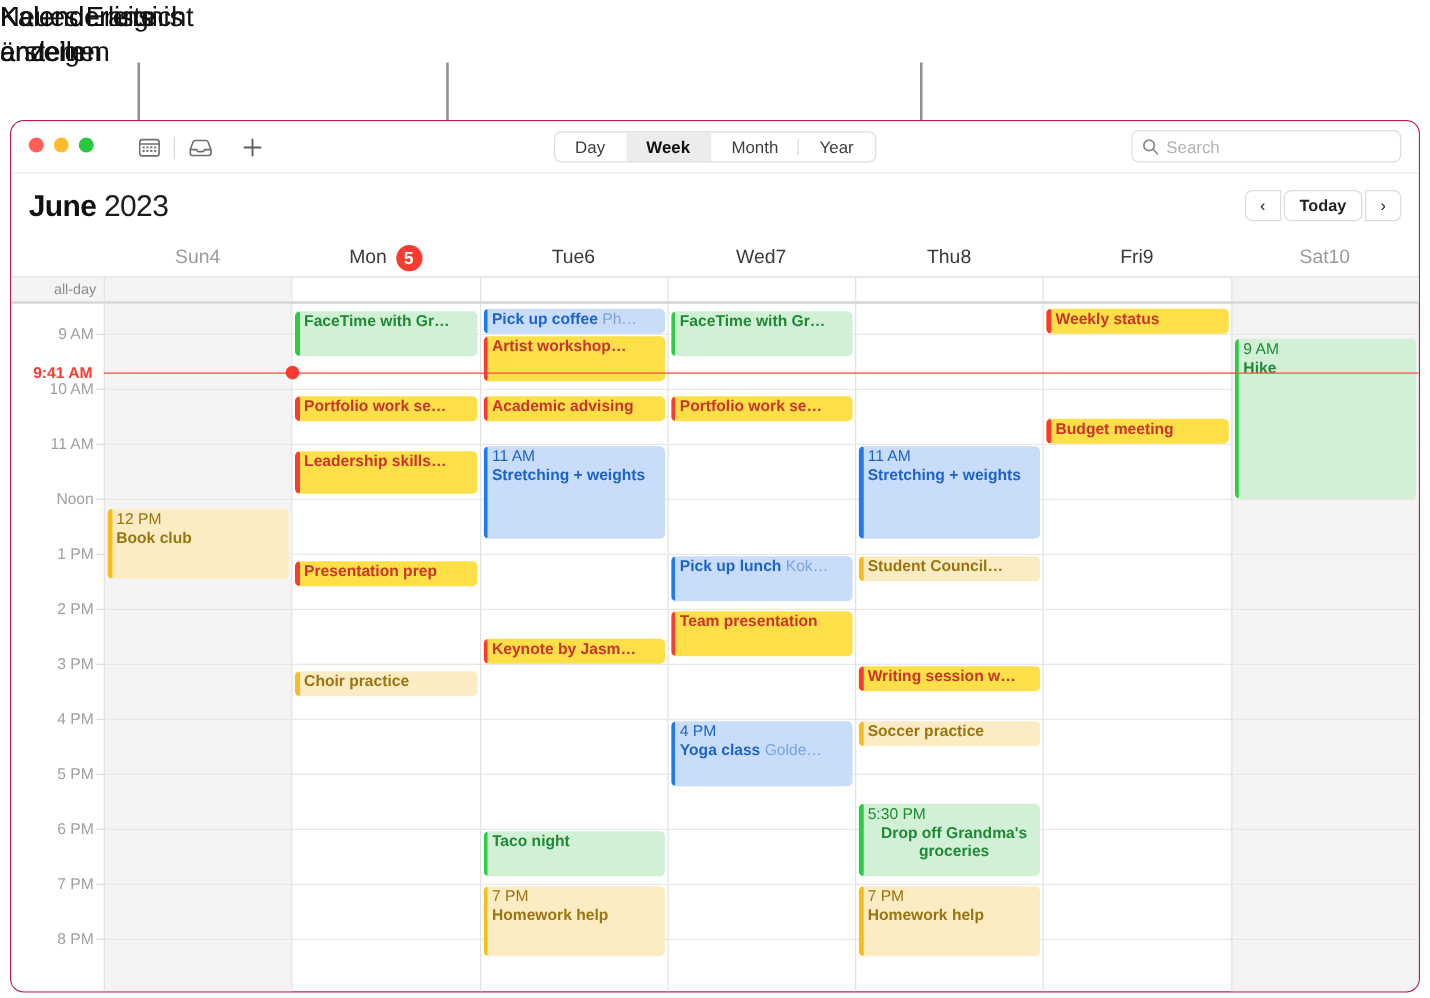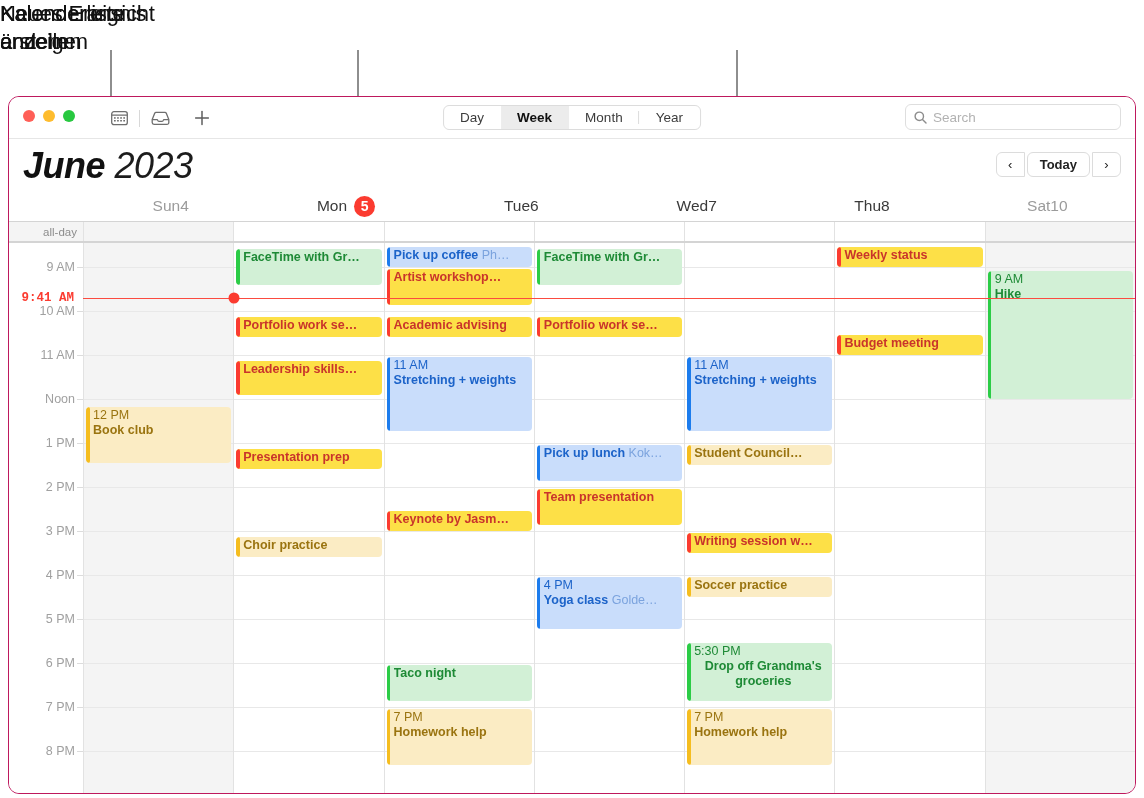--- a/index.html
+++ b/index.html
@@ -98,23 +98,22 @@
     margin-left: 6px; width: 100%;
     font-family: "Liberation Sans", sans-serif;
     background: transparent;
   }
   .search input::placeholder { color: #b2b2b2; }
 
   
   .titlebar { position: relative; height: 52px; background: #ffffff; }
   .month-title {
     position: absolute; left: 14px; top: 8px;
-    font-size: 36px; line-height: 38px; color: #111;
+    font-size: 24px; line-height: 38px; color: #111;
     letter-spacing: -0.5px;
-    font-style: italic;
   }
   .month-title .m { font-weight: bold; }
   .month-title .y { font-weight: normal; color: #1c1c1c; }
 
   .nav {
     position: absolute; right: 14px; top: 13px;
     display: flex; align-items: center;
     height: 25px;
   }
   .nav-btn {
@@ -358,20 +357,24 @@
           <span>6</span>
         </div>
         <div class="dh-cell">
           <span>Wed </span>
           <span>7</span>
         </div>
         <div class="dh-cell">
           <span>Thu </span>
           <span>8</span>
         </div>
+        <div class="dh-cell">
+          <span>Fri </span>
+          <span>9</span>
+        </div>
         <div class="dh-cell dim">
           <span>Sat </span>
           <span>10</span>
         </div>
       </div>
   </div>
 
   <div class="allday">
     <div class="ad-gutter">all-day</div>
     <div id="adcells" style="display:flex;flex:1 1 0;">
@@ -404,21 +407,21 @@
         <div class="time-label" style="top: 332px;">4 PM</div>
         <div class="gutter-tick" style="top: 332px;"></div>
         <div class="time-label" style="top: 376px;">5 PM</div>
         <div class="gutter-tick" style="top: 376px;"></div>
         <div class="time-label" style="top: 420px;">6 PM</div>
         <div class="gutter-tick" style="top: 420px;"></div>
         <div class="time-label" style="top: 464px;">7 PM</div>
         <div class="gutter-tick" style="top: 464px;"></div>
         <div class="time-label" style="top: 508px;">8 PM</div>
         <div class="gutter-tick" style="top: 508px;"></div>
-        <div class="nowlabel" style="top: 55px; font-family: Liberation Mono, monospace;">9:41 AM</div>
+        <div class="nowlabel" style="top: 55px;">9:41 AM</div>
       </div>
     <div class="cols" id="cols">
         <div class="col weekend">
           <div class="hourline" style="top: 24px;"></div>
           <div class="hourline" style="top: 68px;"></div>
           <div class="hourline" style="top: 112px;"></div>
           <div class="hourline" style="top: 156px;"></div>
           <div class="hourline" style="top: 200px;"></div>
           <div class="hourline" style="top: 244px;"></div>
           <div class="hourline" style="top: 288px;"></div>

